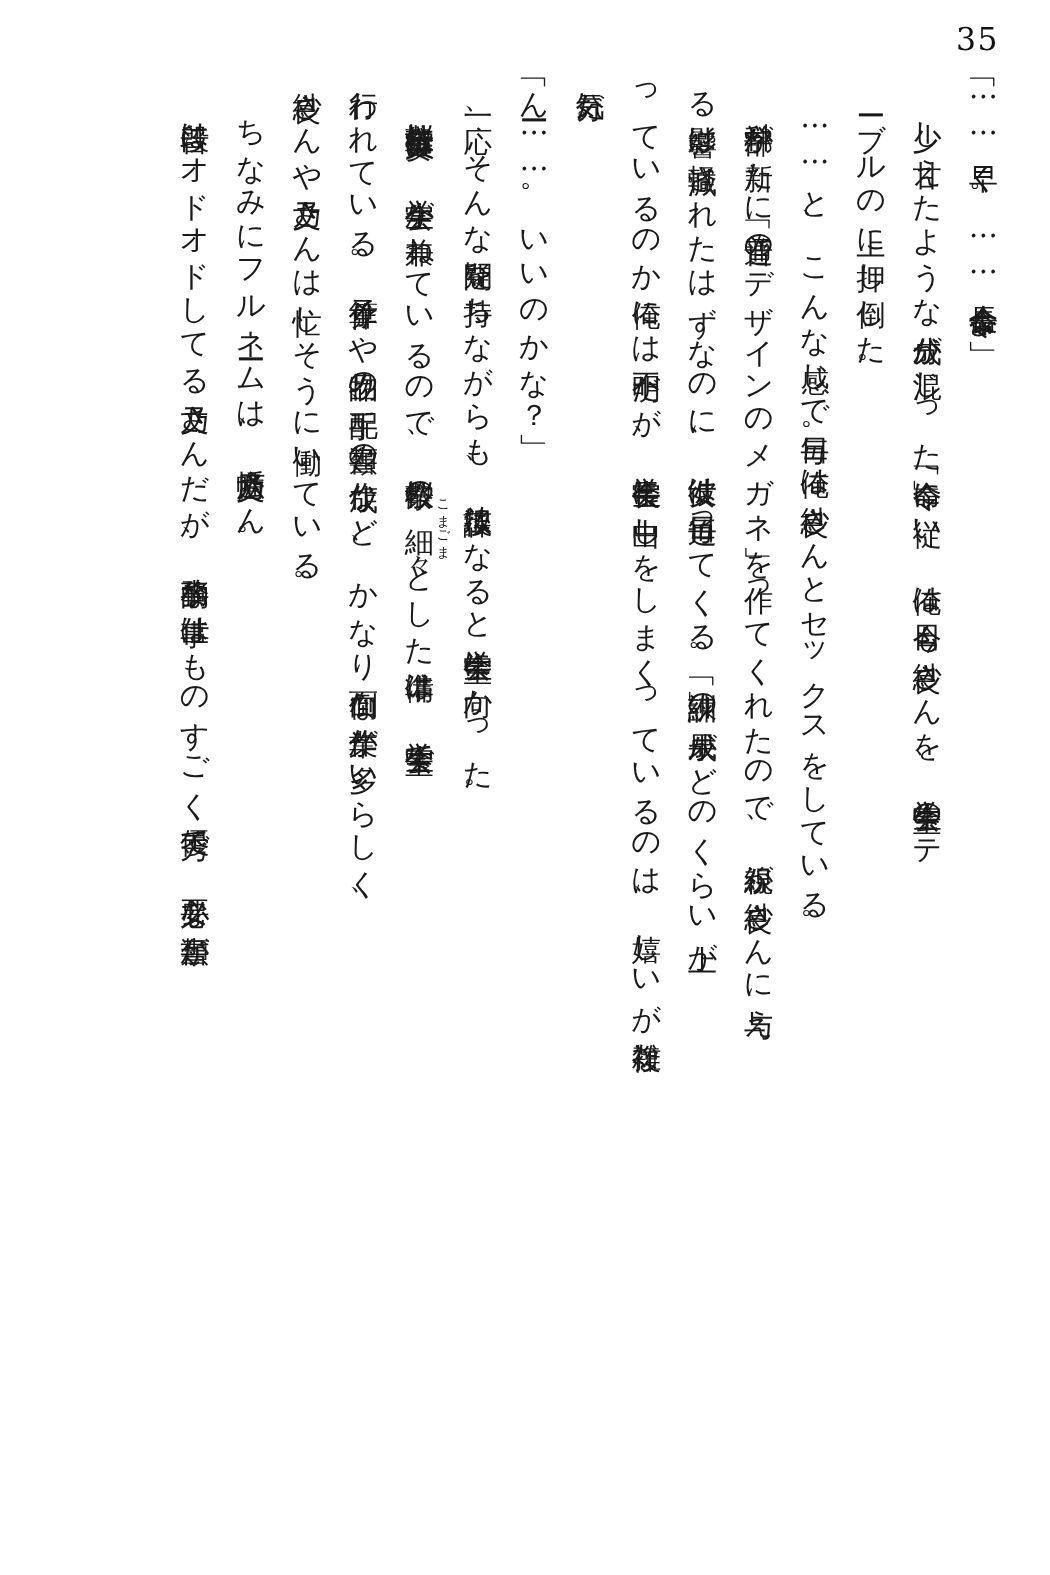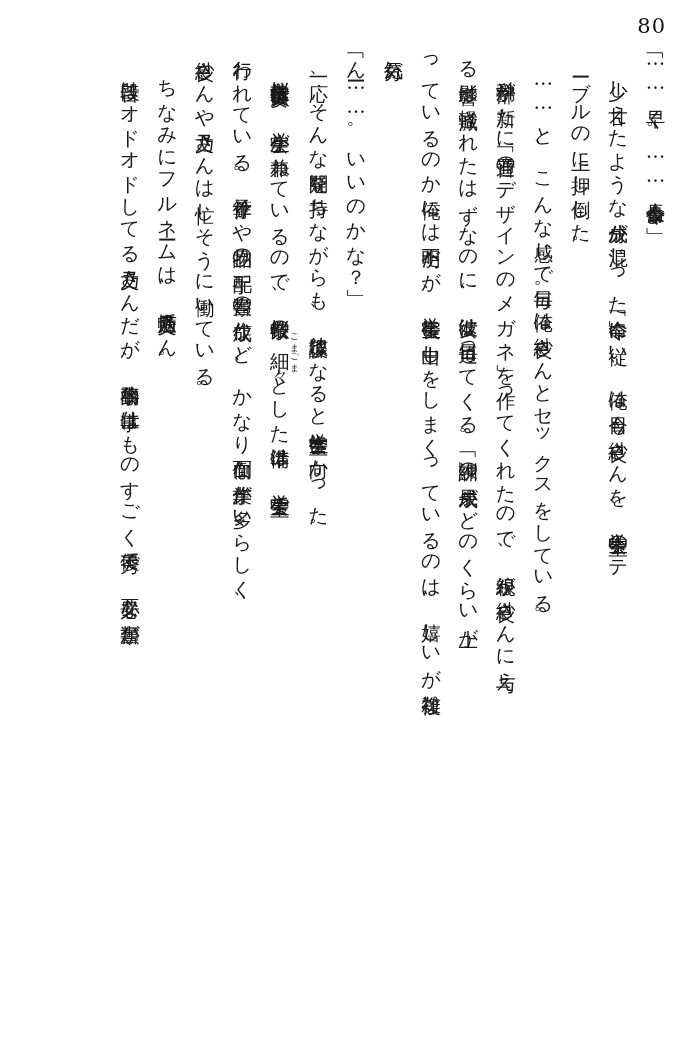--- a/index.html
+++ b/index.html
@@ -60,21 +60,21 @@
     font-size: 9px;
     letter-spacing: 0px;
     line-height: 1;
   }
 </style>
 </head>
 <body>
 
 <div class="page">
 
-  <div class="page-number">80</div>
+  <div class="page-number">35</div>
 
   <div class="body-text">
     <p class="para">「……早く。……会長命令よ」</p>
     <p class="para">　少し甘えたような成分が混じった「命令」に従い、俺は今日も紗良さんを、学生会室のテ</p>
     <p class="para">　ーブルの上に押し倒した。</p>
     <p class="para">　……と、こんな感じで毎日。俺は紗良さんとセックスをしている。</p>
     <p class="para">　科学部が新たに「普通のデザインのメガネ」を作ってくれたので、視線が紗良さんに与え</p>
     <p class="para">る影響は軽減されたはずなのに、彼女は毎日迫ってくる。「訓練」の成果がどのくらい上が</p>
     <p class="para">っているのか俺には不明だが、学生会長に中出しをしまくっているのは、嬉しいが複雑な</p>
     <p class="para">気分だ。</p>

